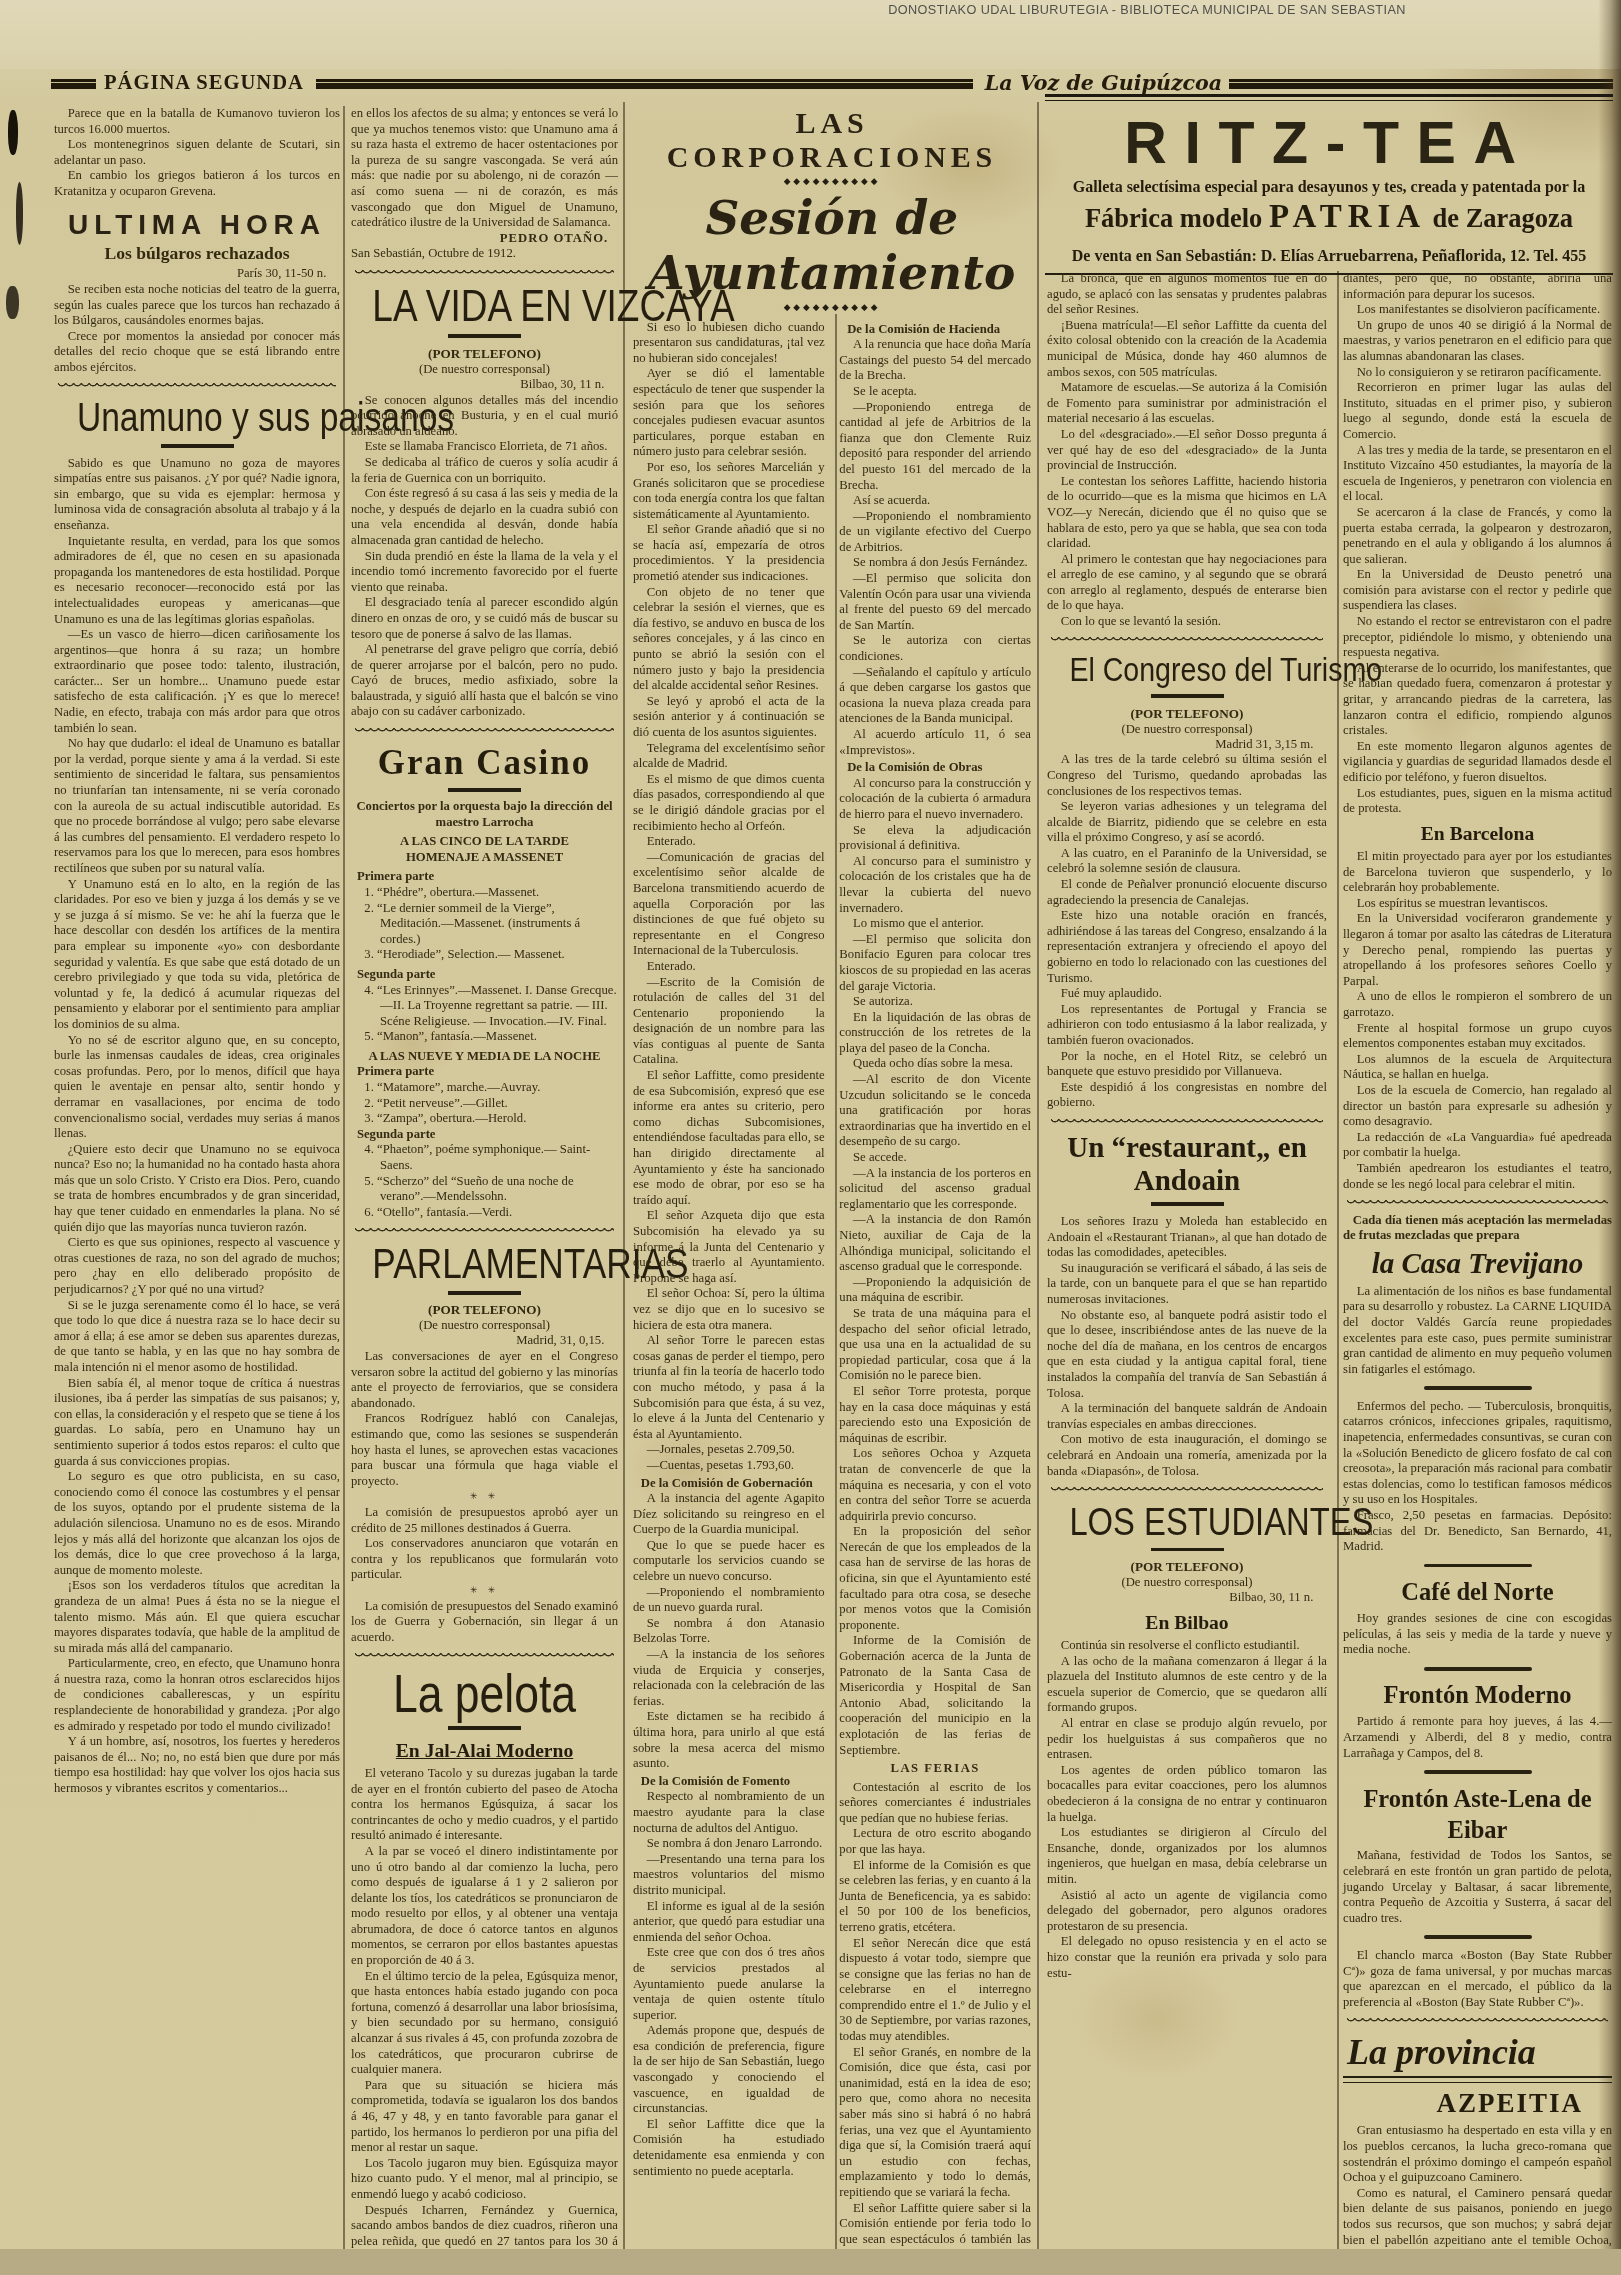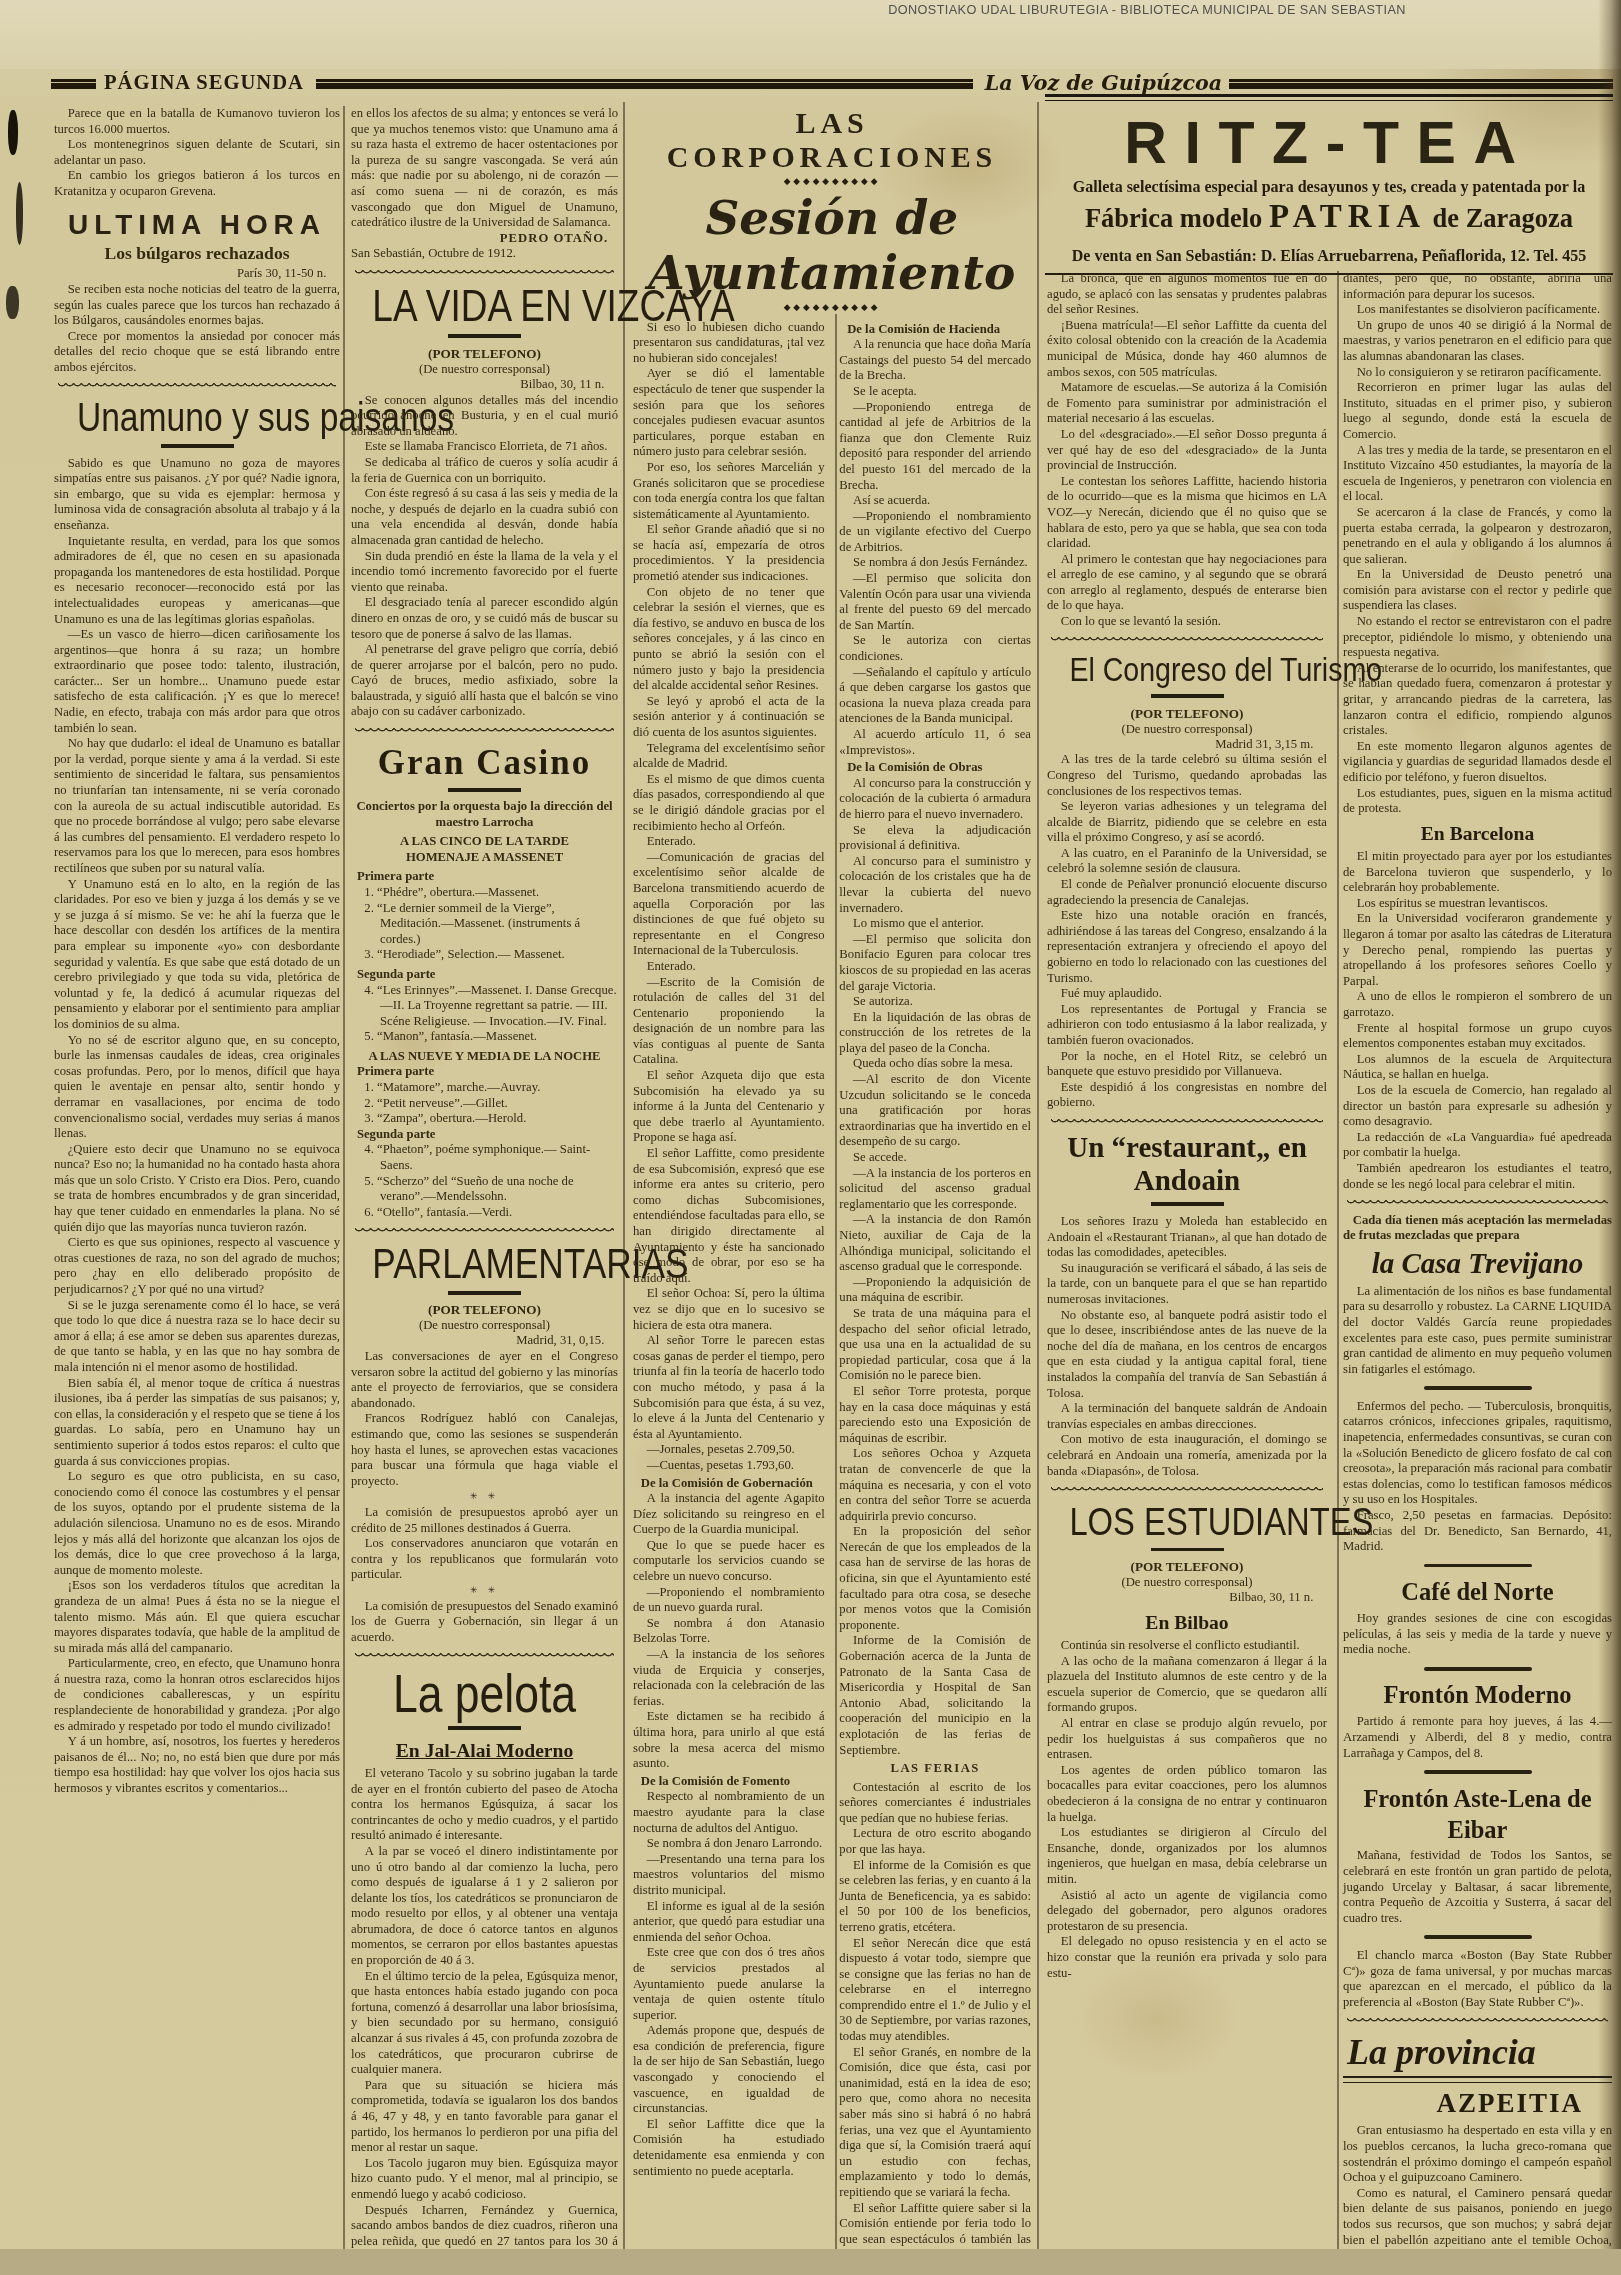--- a/index.html
+++ b/index.html
@@ -213,21 +213,21 @@
           <p class="p orn">✳ ✳</p>
           <p class="p">La comisión de presupuestos del Senado examinó los de Guerra y Gobernación, sin llegar á un acuerdo.</p>
         </div>
     </div>
     <div class="wavy"></div>
     <div>
       <h2 class="h-cond hpel">La pelota</h2>
       <div class="hbar"></div>
       <h3 class="d20" style="text-decoration:underline;">En Jal-Alai Moderno</h3>
       <div>
-          <p class="p">El veterano Tacolo y su sobrino jugaban la tarde de ayer en el frontón cubierto del paseo de Atocha contra los hermanos Egúsquiza, á sacar los contrincantes de ocho y medio cuadros, y el partido resultó animado é interesante.</p>
+          <p class="p">El veterano Tacolo y su durezas jugaban la tarde de ayer en el frontón cubierto del paseo de Atocha contra los hermanos Egúsquiza, á sacar los contrincantes de ocho y medio cuadros, y el partido resultó animado é interesante.</p>
           <p class="p">A la par se voceó el dinero indistintamente por uno ú otro bando al dar comienzo la lucha, pero como después de igualarse á 1 y 2 salieron por delante los tíos, los catedráticos se pronunciaron de modo resuelto por ellos, y al obtener una ventaja abrumadora, de doce ó catorce tantos en algunos momentos, se cerraron por ellos bastantes apuestas en proporción de 40 á 3.</p>
           <p class="p">En el último tercio de la pelea, Egúsquiza menor, que hasta entonces había estado jugando con poca fortuna, comenzó á desarrollar una labor briosísima, y bien secundado por su hermano, consiguió alcanzar á sus rivales á 45, con profunda zozobra de los catedráticos, que procuraron cubrirse de cualquier manera.</p>
           <p class="p">Para que su situación se hiciera más comprometida, todavía se igualaron los dos bandos á 46, 47 y 48, y en tanto favorable para ganar el partido, los hermanos lo perdieron por una pifia del menor al restar un saque.</p>
           <p class="p">Los Tacolo jugaron muy bien. Egúsquiza mayor hizo cuanto pudo. Y el menor, mal al principio, se enmendó luego y acabó codicioso.</p>
           <p class="p">Después Icharren, Fernández y Guernica, sacando ambos bandos de diez cuadros, riñeron una pelea reñida, que quedó en 27 tantos para los 30 á que había sido concertada.</p>
         </div>
     </div>
   </div>
 
   <div class="center-wrap">
@@ -242,22 +242,22 @@
           <p class="p">Por eso, los señores Marcelián y Granés solicitaron que se procediese con toda energía contra los que faltan sistemáticamente al Ayuntamiento.</p>
           <p class="p">El señor Grande añadió que si no se hacía así, empezaría de otros procedimientos. Y la presidencia prometió atender sus indicaciones.</p>
           <p class="p">Con objeto de no tener que celebrar la sesión el viernes, que es día festivo, se anduvo en busca de los señores concejales, y á las cinco en punto se abrió la sesión con el número justo y bajo la presidencia del alcalde accidental señor Resines.</p>
           <p class="p">Se leyó y aprobó el acta de la sesión anterior y á continuación se dió cuenta de los asuntos siguientes.</p>
           <p class="p">Telegrama del excelentísimo señor alcalde de Madrid.</p>
           <p class="p">Es el mismo de que dimos cuenta días pasados, correspondiendo al que se le dirigió dándole gracias por el recibimiento hecho al Orfeón.</p>
           <p class="p">Enterado.</p>
           <p class="p">—Comunicación de gracias del excelentísimo señor alcalde de Barcelona transmitiendo acuerdo de aquella Corporación por las distinciones de que fué objeto su representante en el Congreso Internacional de la Tuberculosis.</p>
           <p class="p">Enterado.</p>
           <p class="p">—Escrito de la Comisión de rotulación de calles del 31 del Centenario proponiendo la designación de un nombre para las vías contiguas al puente de Santa Catalina.</p>
+          <p class="p">El señor Laffitte, como presidente de esa Subcomisión, expresó que ese informe era antes su criterio, pero como dichas Subcomisiones, entendiéndose facultadas para ello, se han dirigido directamente al Ayuntamiento y éste ha sancionado ese modo de obrar, por eso se ha traído aquí.</p>
           <p class="p">El señor Azqueta dijo que esta Subcomisión ha elevado ya su informe á la Junta del Centenario y que debe traerlo al Ayuntamiento. Propone se haga así.</p>
-          <p class="p">El señor Laffitte, como presidente de esa Subcomisión, expresó que ese informe era antes su criterio, pero como dichas Subcomisiones, entendiéndose facultadas para ello, se han dirigido directamente al Ayuntamiento y éste ha sancionado ese modo de obrar, por eso se ha traído aquí.</p>
           <p class="p">El señor Ochoa: Sí, pero la última vez se dijo que en lo sucesivo se hiciera de esta otra manera.</p>
           <p class="p">Al señor Torre le parecen estas cosas ganas de perder el tiempo, pero triunfa al fin la teoría de hacerlo todo con mucho método, y pasa á la Subcomisión para que ésta, á su vez, lo eleve á la Junta del Centenario y ésta al Ayuntamiento.</p>
           <p class="p">—Jornales, pesetas 2.709,50.</p>
           <p class="p">—Cuentas, pesetas 1.793,60.</p>
           <p class="p sub">De la Comisión de Gobernación</p>
           <p class="p">A la instancia del agente Agapito Díez solicitando su reingreso en el Cuerpo de la Guardia municipal.</p>
           <p class="p">Que lo que se puede hacer es computarle los servicios cuando se celebre un nuevo concurso.</p>
           <p class="p">—Proponiendo el nombramiento de un nuevo guarda rural.</p>
           <p class="p">Se nombra á don Atanasio Belzolas Torre.</p>
           <p class="p">—A la instancia de los señores viuda de Erquicia y conserjes, relacionada con la celebración de las ferias.</p>

